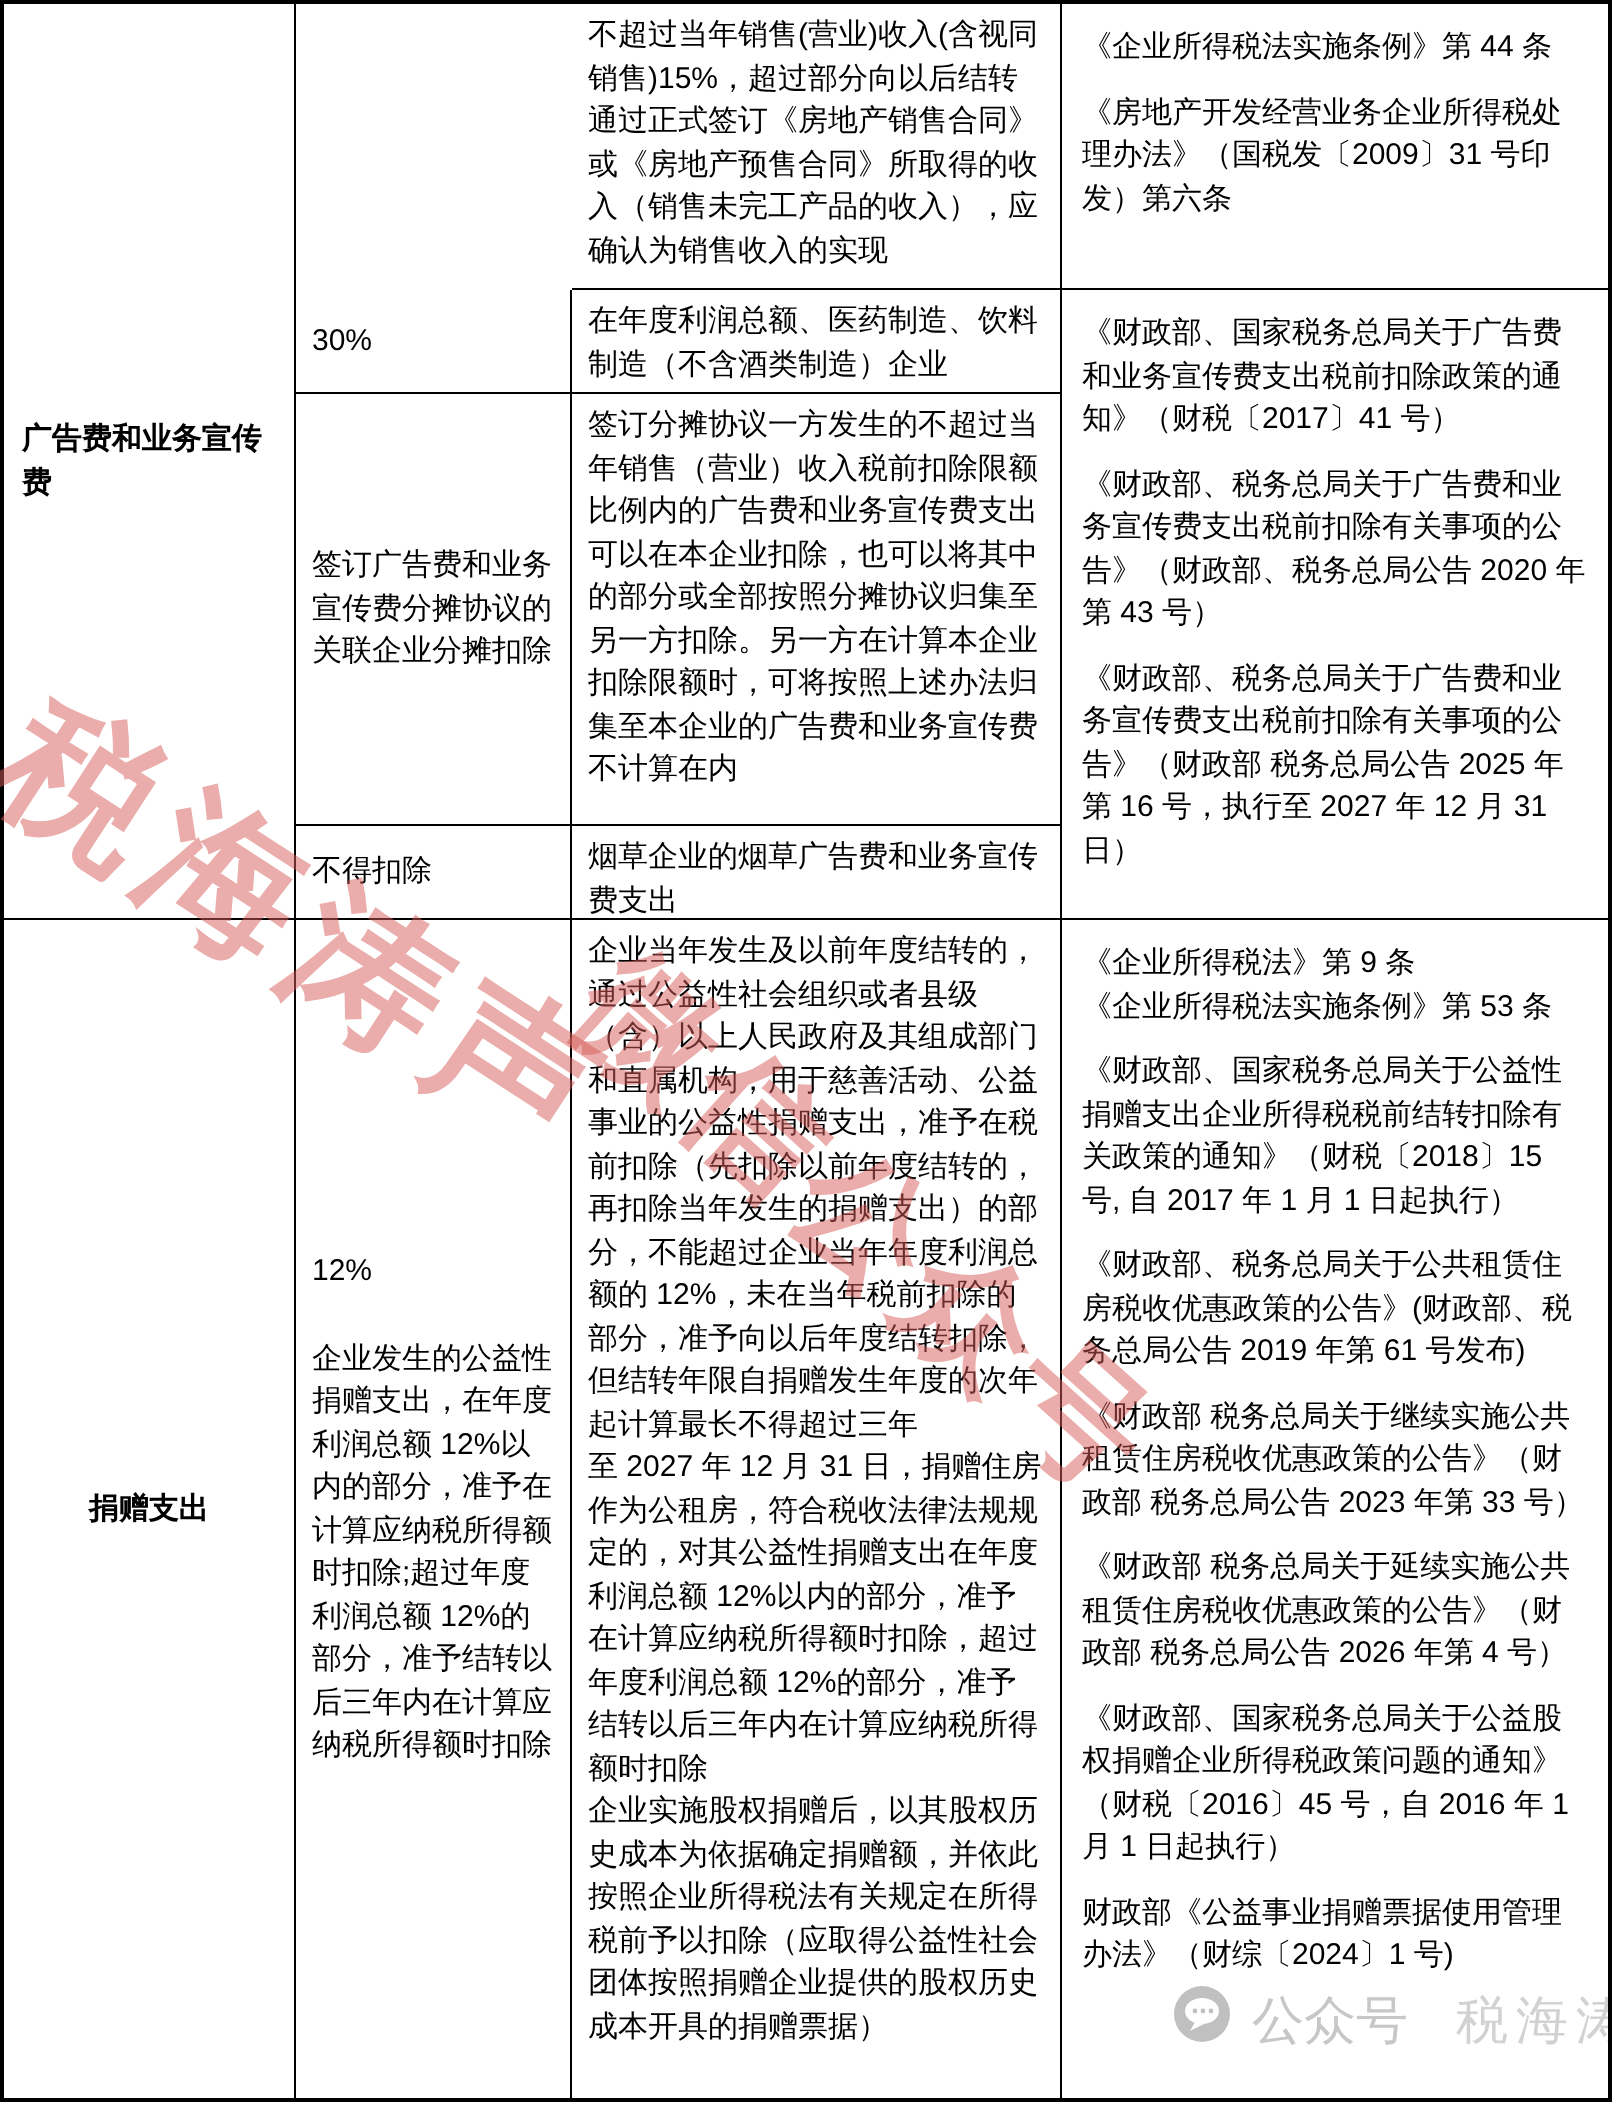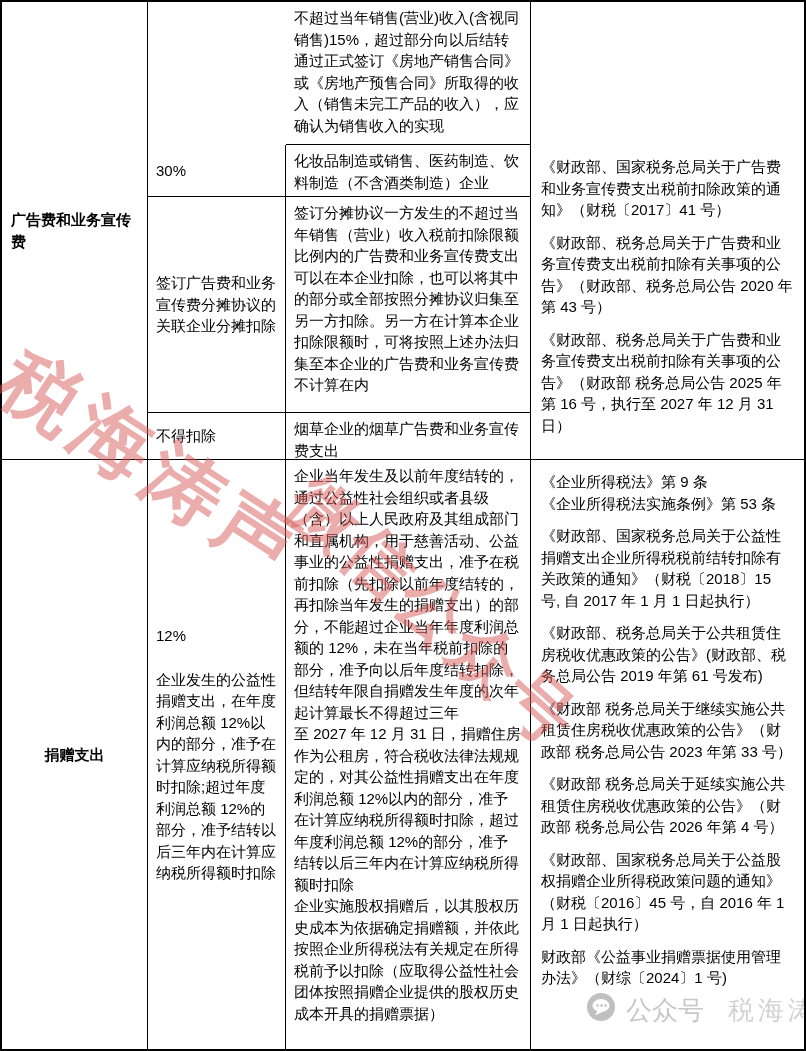--- a/index.html
+++ b/index.html
@@ -65,24 +65,28 @@
 <body>
 
 <div class="tbl">
 
   <div class="cell cat cat1">广告费和业务宣传费</div>
 
   <div class="cell desc c3r1">
       <div class="para">不超过当年销售(营业)收入(含视同销售)15%，超过部分向以后结转</div>
       <div class="para">通过正式签订《房地产销售合同》或《房地产预售合同》所取得的收入（销售未完工产品的收入），应确认为销售收入的实现</div>
     </div>
+  <div class="cell refs c4r1 noR">
+      <div class="para">《企业所得税法实施条例》第 44 条</div>
+      <div class="para">《房地产开发经营业务企业所得税处理办法》（国税发〔2009〕31 号印发）第六条</div>
+    </div>
 
   <div class="cell limit c2r2">30%</div>
   <div class="cell desc c3r2">
-      <div class="para">化妆品制造或销售、医药制造、饮料制造（不含酒类制造）企业</div>
+      <div class="para">在年度利润总额、医药制造、饮料制造（不含酒类制造）企业</div>
     </div>
   <div class="cell refs c4r234 noR">
       <div class="para">《财政部、国家税务总局关于广告费和业务宣传费支出税前扣除政策的通知》（财税〔2017〕41 号）</div>
       <div class="para">《财政部、税务总局关于广告费和业务宣传费支出税前扣除有关事项的公告》（财政部、税务总局公告 2020 年第 43 号）</div>
       <div class="para">《财政部、税务总局关于广告费和业务宣传费支出税前扣除有关事项的公告》（财政部 税务总局公告 2025 年第 16 号，执行至 2027 年 12 月 31 日）</div>
     </div>
 
   <div class="cell limit c2r3">签订广告费和业务宣传费分摊协议的关联企业分摊扣除</div>
   <div class="cell limit c2r4">不得扣除</div>
 

